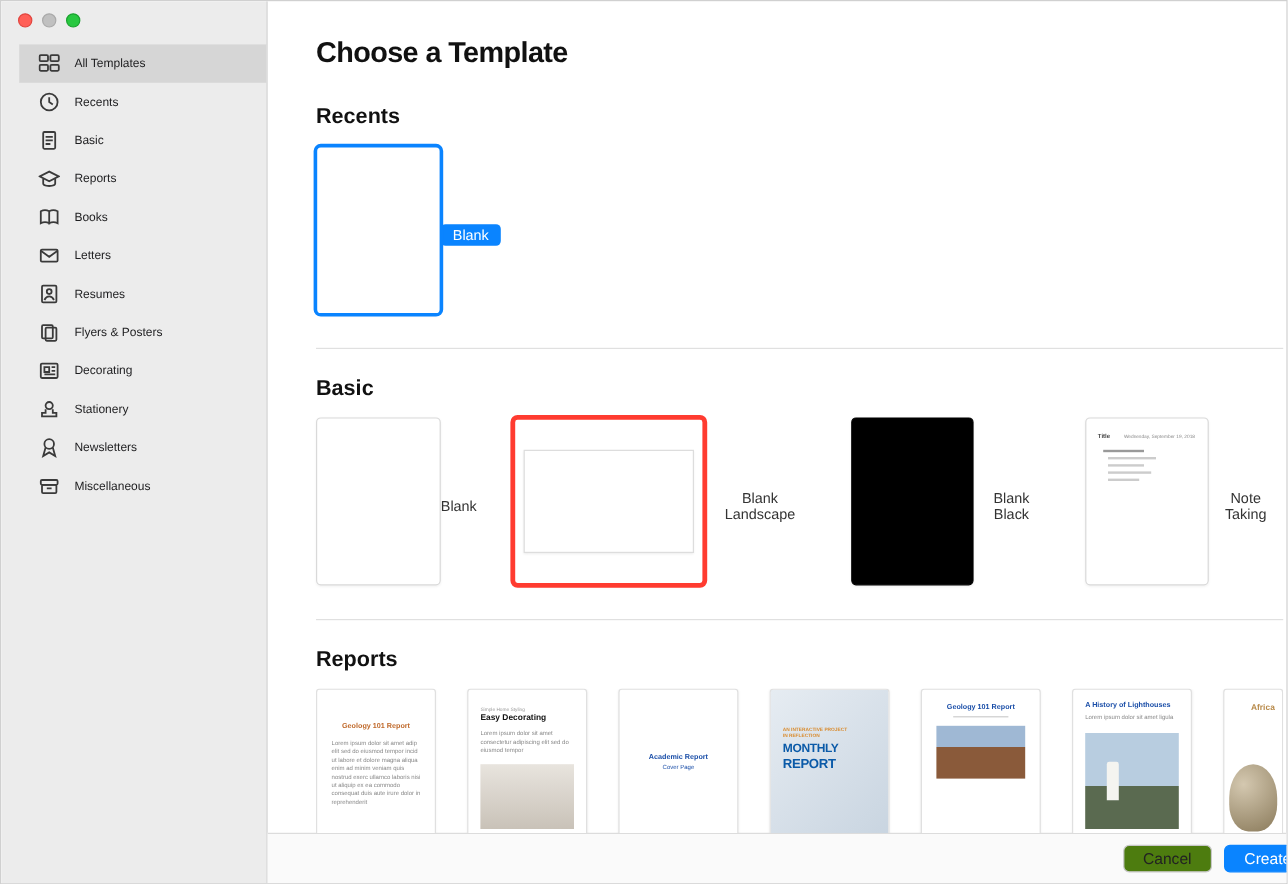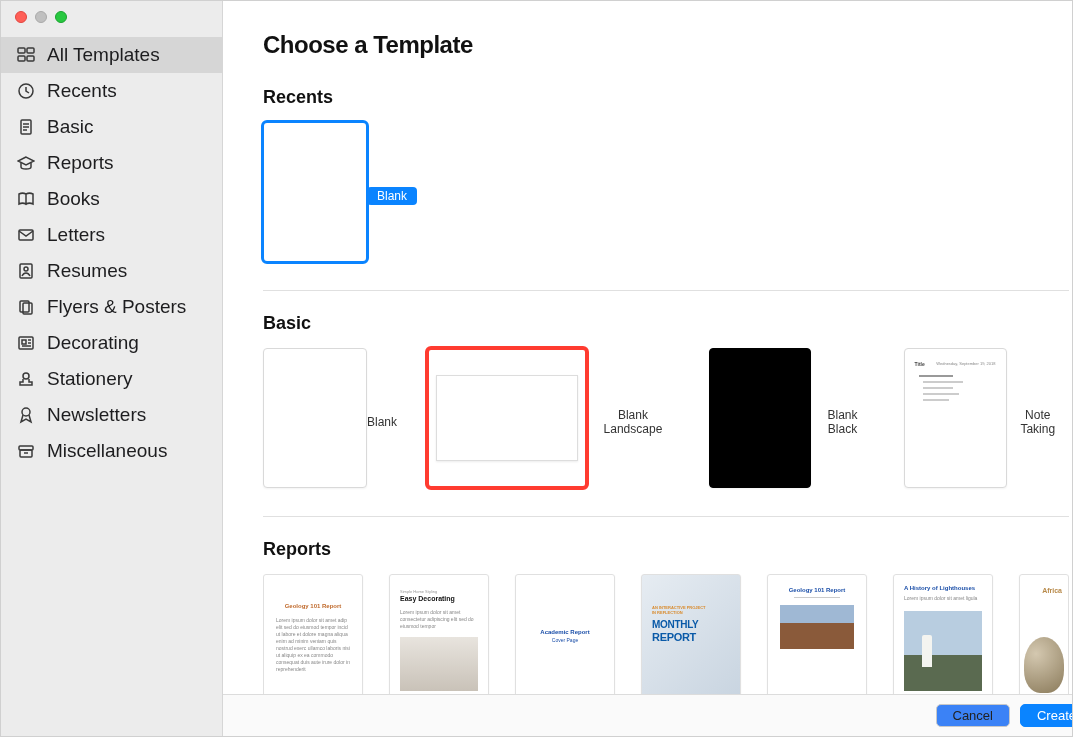--- a/index.html
+++ b/index.html
@@ -15,21 +15,21 @@
   .dot.red { background:#ff5f57; border:0.5px solid #e24640;}
   .dot.yellow { background:#c0c0c0; border:0.5px solid #aaa;}
   .dot.green { background:#28c840; border:0.5px solid #1ba330;}
   
   .sidebar {
     width: 222px; flex: 0 0 222px; background:#ececec; height:100%;
     padding-top: 36px; border-right: 1px solid #d6d6d6;
   }
   .sidebar-item {
     display:flex; align-items:center; gap:12px;
-    padding: 7px 16px; font-size:19px; color:#1d1d1f; cursor:default;
+    padding: 7px 16px; font-size:10px; color:#1d1d1f; cursor:default;margin-left:15px;
   }
   .sidebar-item.selected { background:#d6d6d6; }
   .sidebar-item .ico { width:18px; height:18px; flex:0 0 18px; display:flex; align-items:center; justify-content:center; }
   .sidebar-item .ico svg { width:18px; height:18px; stroke:#3a3a3a; fill:none; stroke-width:1.5; }
   
   .main { flex:1; display:flex; flex-direction:column; height:100%; }
   .content { flex:1; overflow:auto; padding: 30px 40px 20px 40px; }
   h1 { font-size:24px; font-weight:800; color:#111; margin-bottom:28px; letter-spacing:-0.5px;}
   h2 { font-size:18px; font-weight:700; color:#111; margin-bottom:14px; }
   .section { margin-bottom: 28px; }
@@ -64,21 +64,21 @@
   .rep .center-title { position:absolute; left:0; right:0; text-align:center; font-weight:700;}
   .rep .img { position:absolute; background:linear-gradient(#9bb0c9,#7a4a2a); }
   .reports-row { display:flex; gap:26px; overflow:hidden;}
   
   .footer {
     height:42px; border-top:1px solid #dcdcdc; display:flex; align-items:center;
     justify-content:flex-end; gap:10px; padding:0 16px; background:#fafafa;
   }
   .btn {
     font-size:13px; padding:3px 16px; border-radius:5px; border:1px solid #c8c8c8;
-    background:#3b82f6; color:#222; cursor:default;
+    background:#4d7c0f; color:#222; cursor:default;
   }
   .btn.primary { background:#0a84ff; color:#fff; border-color:#0a84ff; }
 </style>
 </head>
 <body>
 
 <div class="window">
 
   <div class="traffic">
     <div class="dot red"></div>

